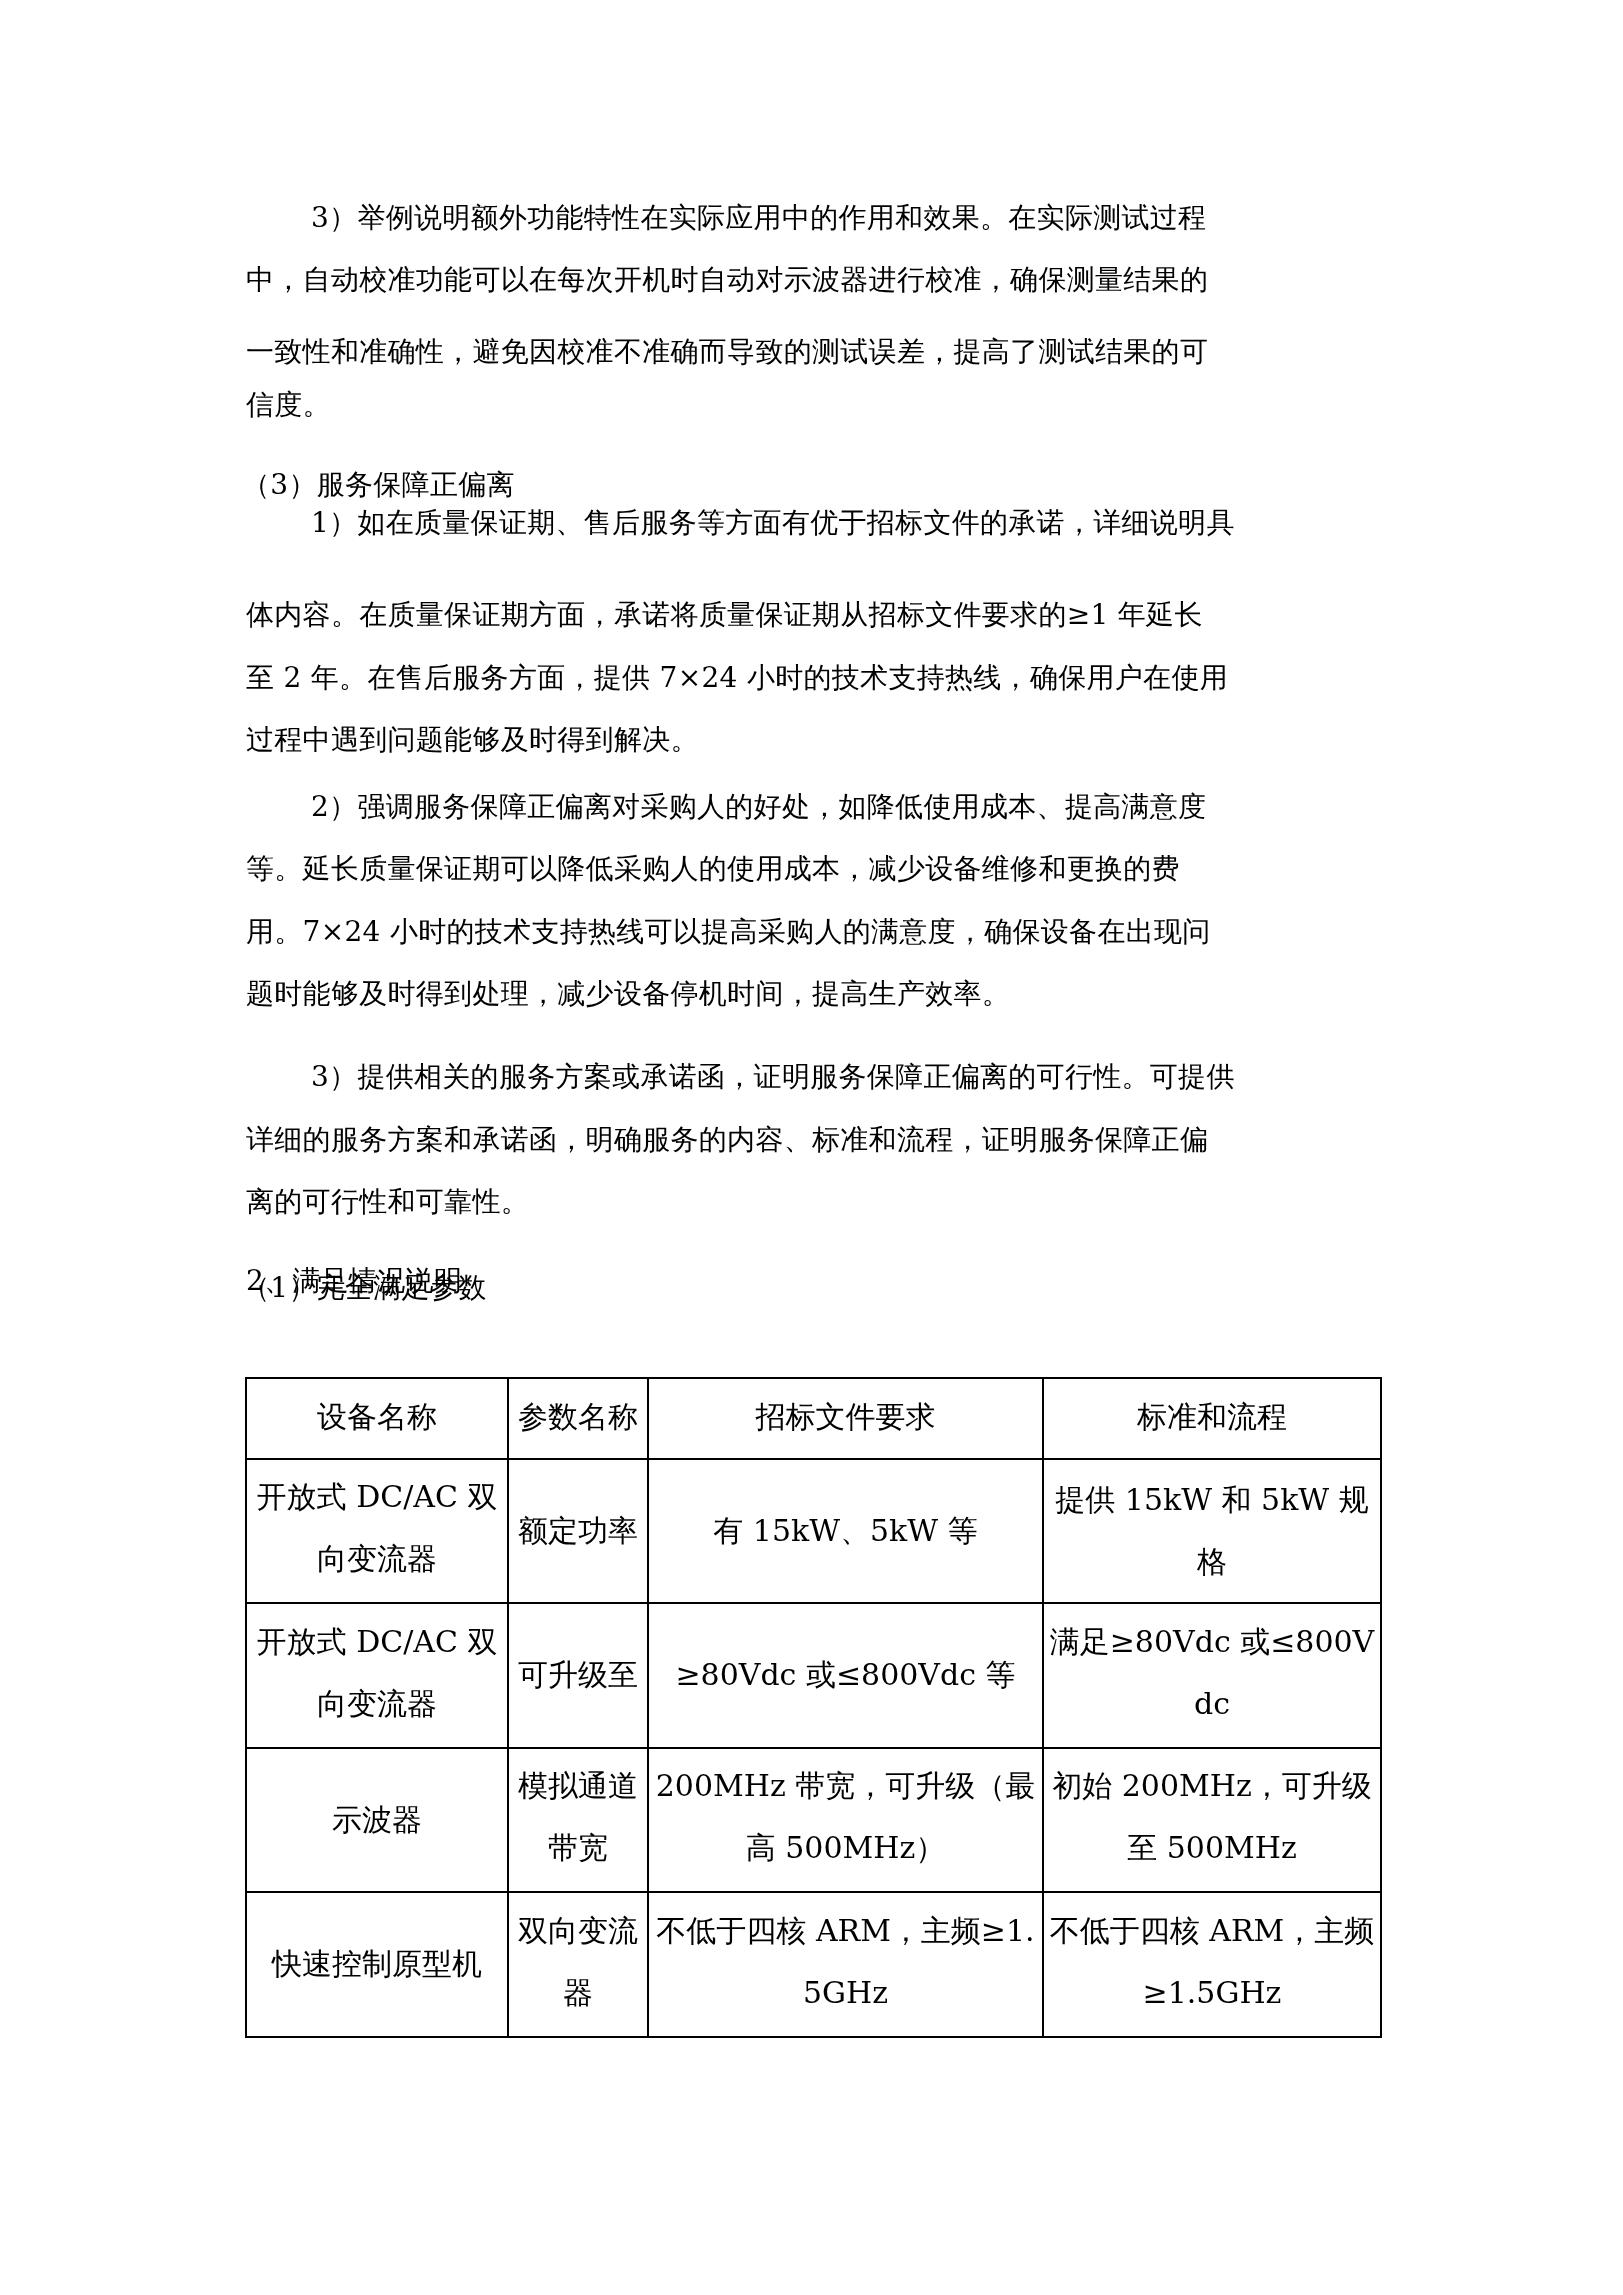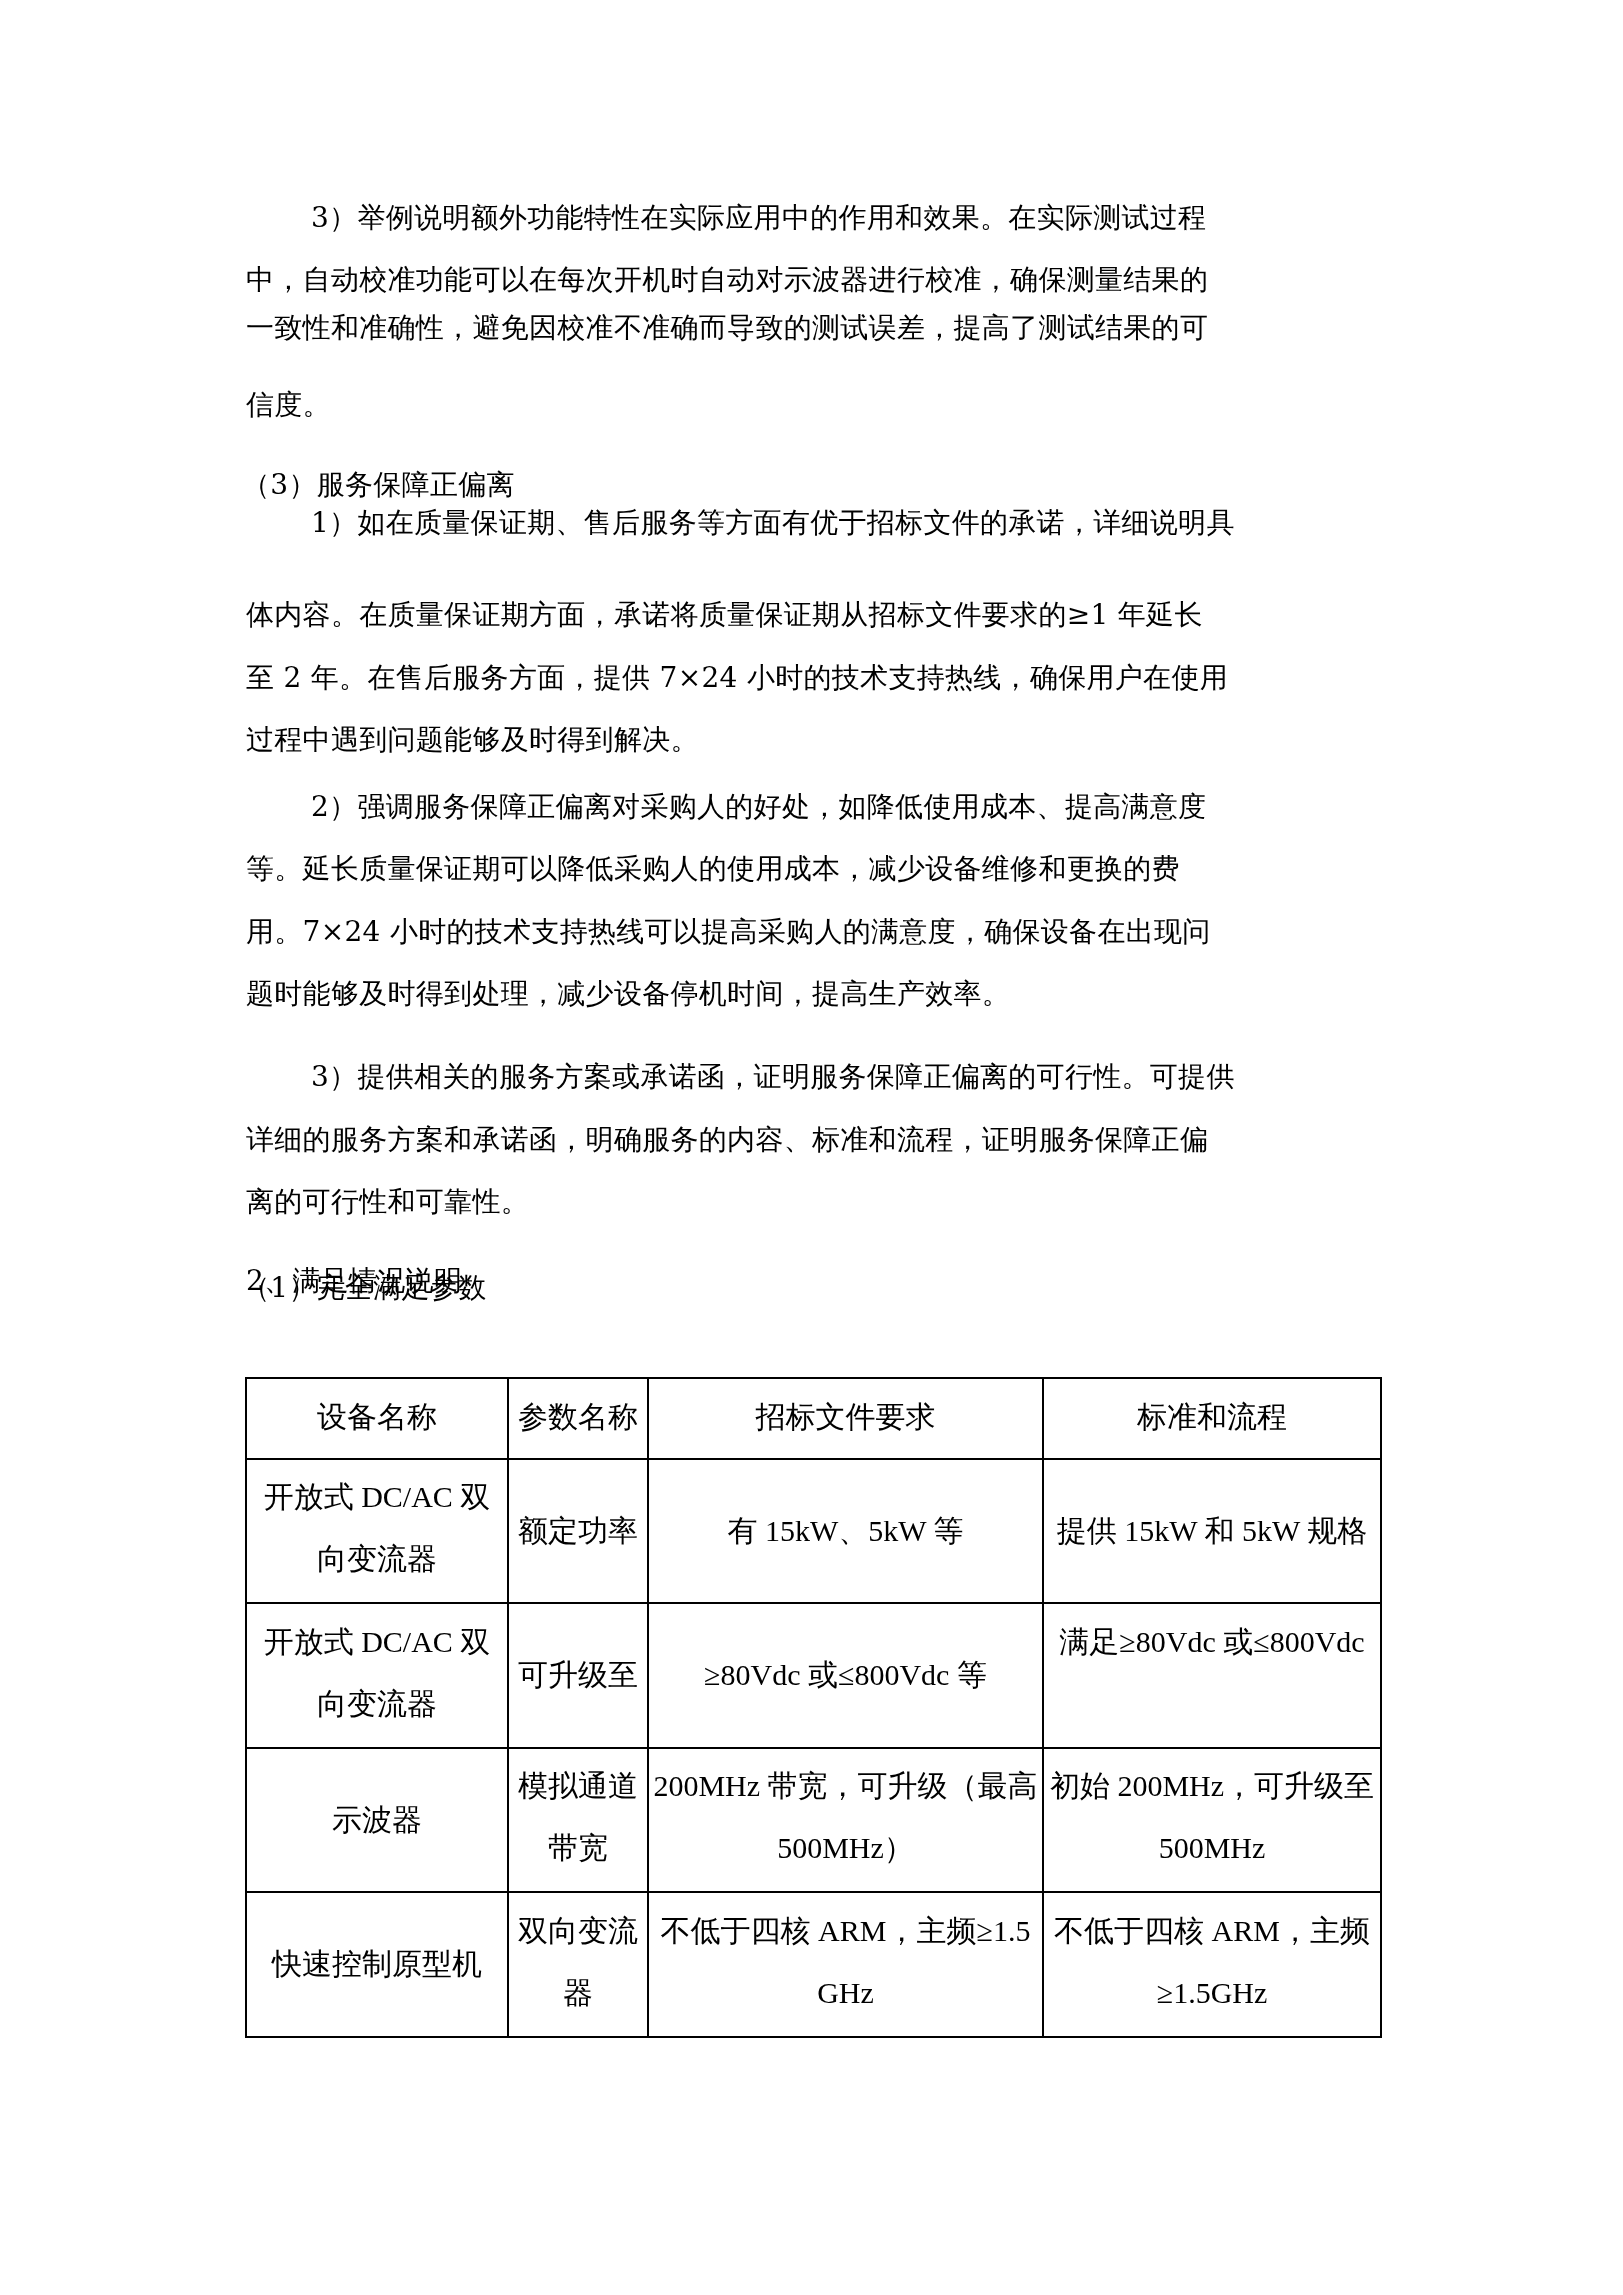--- a/index.html
+++ b/index.html
@@ -4,32 +4,32 @@
 <style>
   html, body { margin: 0; padding: 0; background: #ffffff; }
   body { width: 1623px; height: 2295px; position: relative; overflow: hidden;
          font-family: "DejaVu Serif", "Liberation Serif", serif; color: #000; }
   .line { position: absolute; left: 246px; font-size: 28px; line-height: 39px; height: 39px;
           white-space: nowrap; letter-spacing: 0.3px; }
   .indent { left: 311px; }
   .tbl { position: absolute; left: 245px; top: 1377px; border-collapse: collapse;
          table-layout: fixed; }
   .tbl td { border: 2.6px solid #000; text-align: center; vertical-align: top;
-            font-size: 30px; line-height: 62px; padding: 6.5px 3.9px 0 3.9px; word-break: break-all; font-family: Liberation Serif, serif; }
+            font-size: 30px; line-height: 62px; padding: 6.5px 3.9px 0 3.9px; word-break: break-all; }
   .tbl td.c2 { border-left-width: 2px; border-right-width: 2px; }
   .tbl tr.hdr td { height: 72px; }
   .tbl tr.body td { height: 136px; }
   .tbl td.mid { vertical-align: middle; padding-top: 0; }
 </style>
 </head>
 <body>
 
 <div class="line indent" style="top:198px">3）举例说明额外功能特性在实际应用中的作用和效果。在实际测试过程</div>
 <div class="line" style="top:260px">中，自动校准功能可以在每次开机时自动对示波器进行校准，确保测量结果的</div>
-<div class="line" style="top:308px">一致性和准确性，避免因校准不准确而导致的测试误差，提高了测试结果的可</div>
+<div class="line" style="top:332px">一致性和准确性，避免因校准不准确而导致的测试误差，提高了测试结果的可</div>
 <div class="line" style="top:385px">信度。</div>
 
 <div class="line" style="top:465px; left:242px">（3）服务保障正偏离</div>
 
 <div class="line indent" style="top:503px">1）如在质量保证期、售后服务等方面有优于招标文件的承诺，详细说明具</div>
 <div class="line" style="top:595px">体内容。在质量保证期方面，承诺将质量保证期从招标文件要求的≥1 年延长</div>
 <div class="line" style="top:658px">至 2 年。在售后服务方面，提供 7×24 小时的技术支持热线，确保用户在使用</div>
 <div class="line" style="top:720px">过程中遇到问题能够及时得到解决。</div>
 
 <div class="line indent" style="top:787px">2）强调服务保障正偏离对采购人的好处，如降低使用成本、提高满意度</div>

